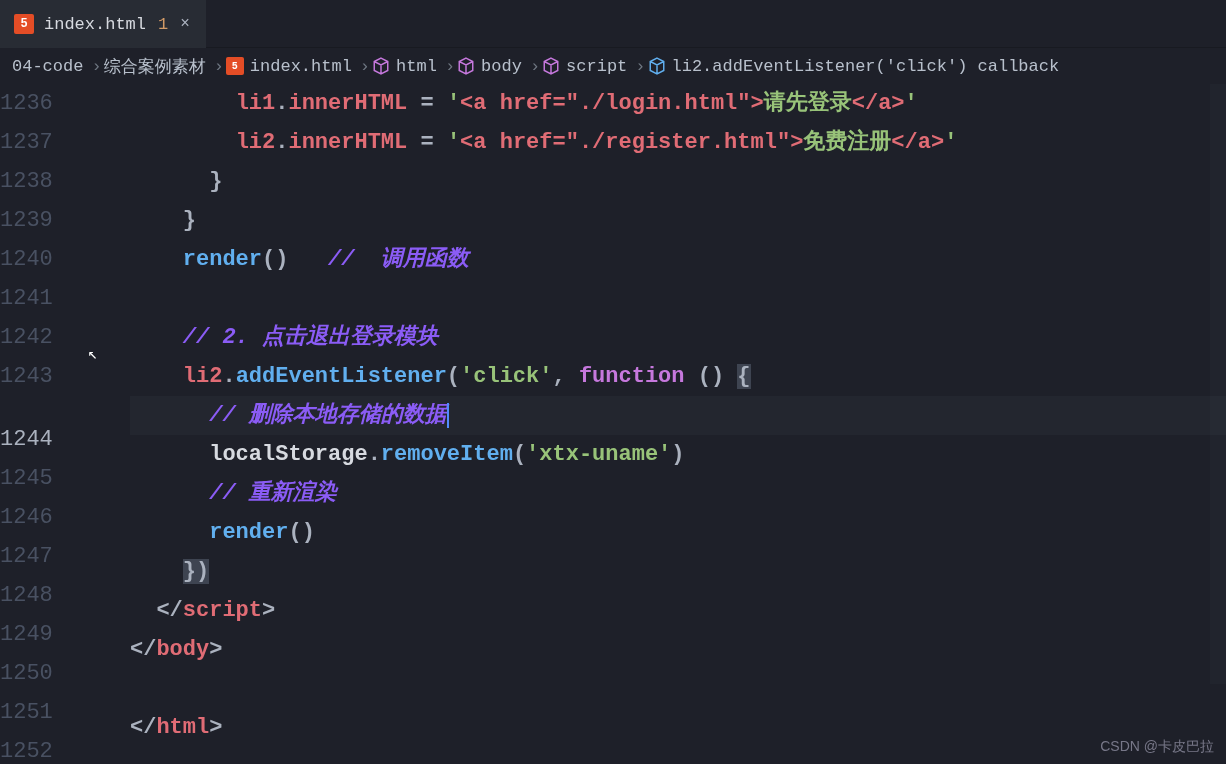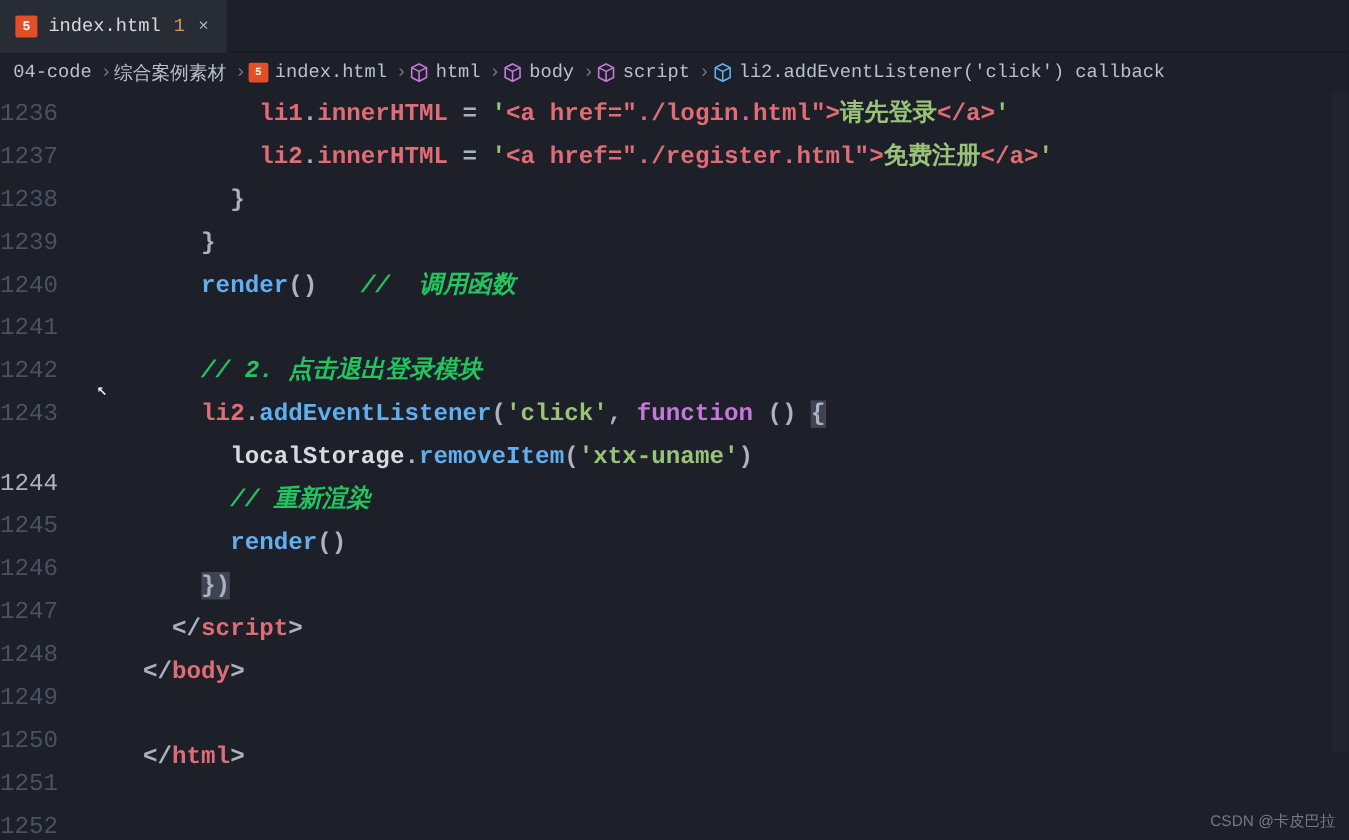--- a/index.html
+++ b/index.html
@@ -127,21 +127,21 @@
     .code-line {
       height: 39px;
       white-space: pre;
       position: relative;
       font-weight: bold;
     }
     .code-line.current {
       background: rgba(99, 110, 133, 0.08);
     }
 
-    .c-comment { color: #22c55e; font-style: italic; }
+    .c-comment { color: #8b5cf6; font-style: italic; }
     .c-var { color: #e06c75; }
     .c-prop { color: #e06c75; }
     .c-method { color: #61afef; }
     .c-string { color: #98c379; }
     .c-string-html { color: #e06c75; }
     .c-op { color: #abb2bf; }
     .c-punct { color: #abb2bf; }
     .c-func { color: #c678dd; }
     .c-tag { color: #e06c75; }
     .c-call { color: #61afef; }
@@ -262,20 +262,21 @@
   </div>
   <div class="code-area">
     <div class="code-line">        <span class="c-var">li1</span><span class="c-punct">.</span><span class="c-prop">innerHTML</span><span class="c-op"> = </span><span class="c-string">'</span><span class="c-string-html">&lt;a href="./login.html"&gt;</span><span class="c-string">请先登录</span><span class="c-string-html">&lt;/a&gt;</span><span class="c-string">'</span></div>
     <div class="code-line">        <span class="c-var">li2</span><span class="c-punct">.</span><span class="c-prop">innerHTML</span><span class="c-op"> = </span><span class="c-string">'</span><span class="c-string-html">&lt;a href="./register.html"&gt;</span><span class="c-string">免费注册</span><span class="c-string-html">&lt;/a&gt;</span><span class="c-string">'</span></div>
     <div class="code-line">      <span class="c-punct">}</span></div>
     <div class="code-line">    <span class="c-punct">}</span></div>
     <div class="code-line">    <span class="c-call">render</span><span class="c-punct">()</span><span>   </span><span class="c-comment">//  调用函数</span></div>
     <div class="code-line"></div>
     <div class="code-line">    <span class="c-comment">// 2. 点击退出登录模块</span></div>
     <div class="code-line">    <span class="c-var">li2</span><span class="c-punct">.</span><span class="c-method">addEventListener</span><span class="c-punct">(</span><span class="c-string">'click'</span><span class="c-punct">, </span><span class="c-func">function</span><span> </span><span class="c-punct">()</span><span> </span><span class="c-punct sel">{</span></div>
+    <div class="code-line current">      <span class="c-comment">// 删除本地存储的数据</span><span class="cursor"></span></div>
     <div class="code-line">      <span class="c-white">localStorage</span><span class="c-punct">.</span><span class="c-method">removeItem</span><span class="c-punct">(</span><span class="c-string">'xtx-uname'</span><span class="c-punct">)</span></div>
     <div class="code-line">      <span class="c-comment">// 重新渲染</span></div>
     <div class="code-line">      <span class="c-call">render</span><span class="c-punct">()</span></div>
     <div class="code-line">    <span class="c-punct sel">})</span></div>
     <div class="code-line">  <span class="c-punct">&lt;/</span><span class="c-tag">script</span><span class="c-punct">&gt;</span></div>
     <div class="code-line"><span class="c-punct">&lt;/</span><span class="c-tag">body</span><span class="c-punct">&gt;</span></div>
     <div class="code-line"></div>
     <div class="code-line"><span class="c-punct">&lt;/</span><span class="c-tag">html</span><span class="c-punct">&gt;</span></div>
   </div>
 </div>

